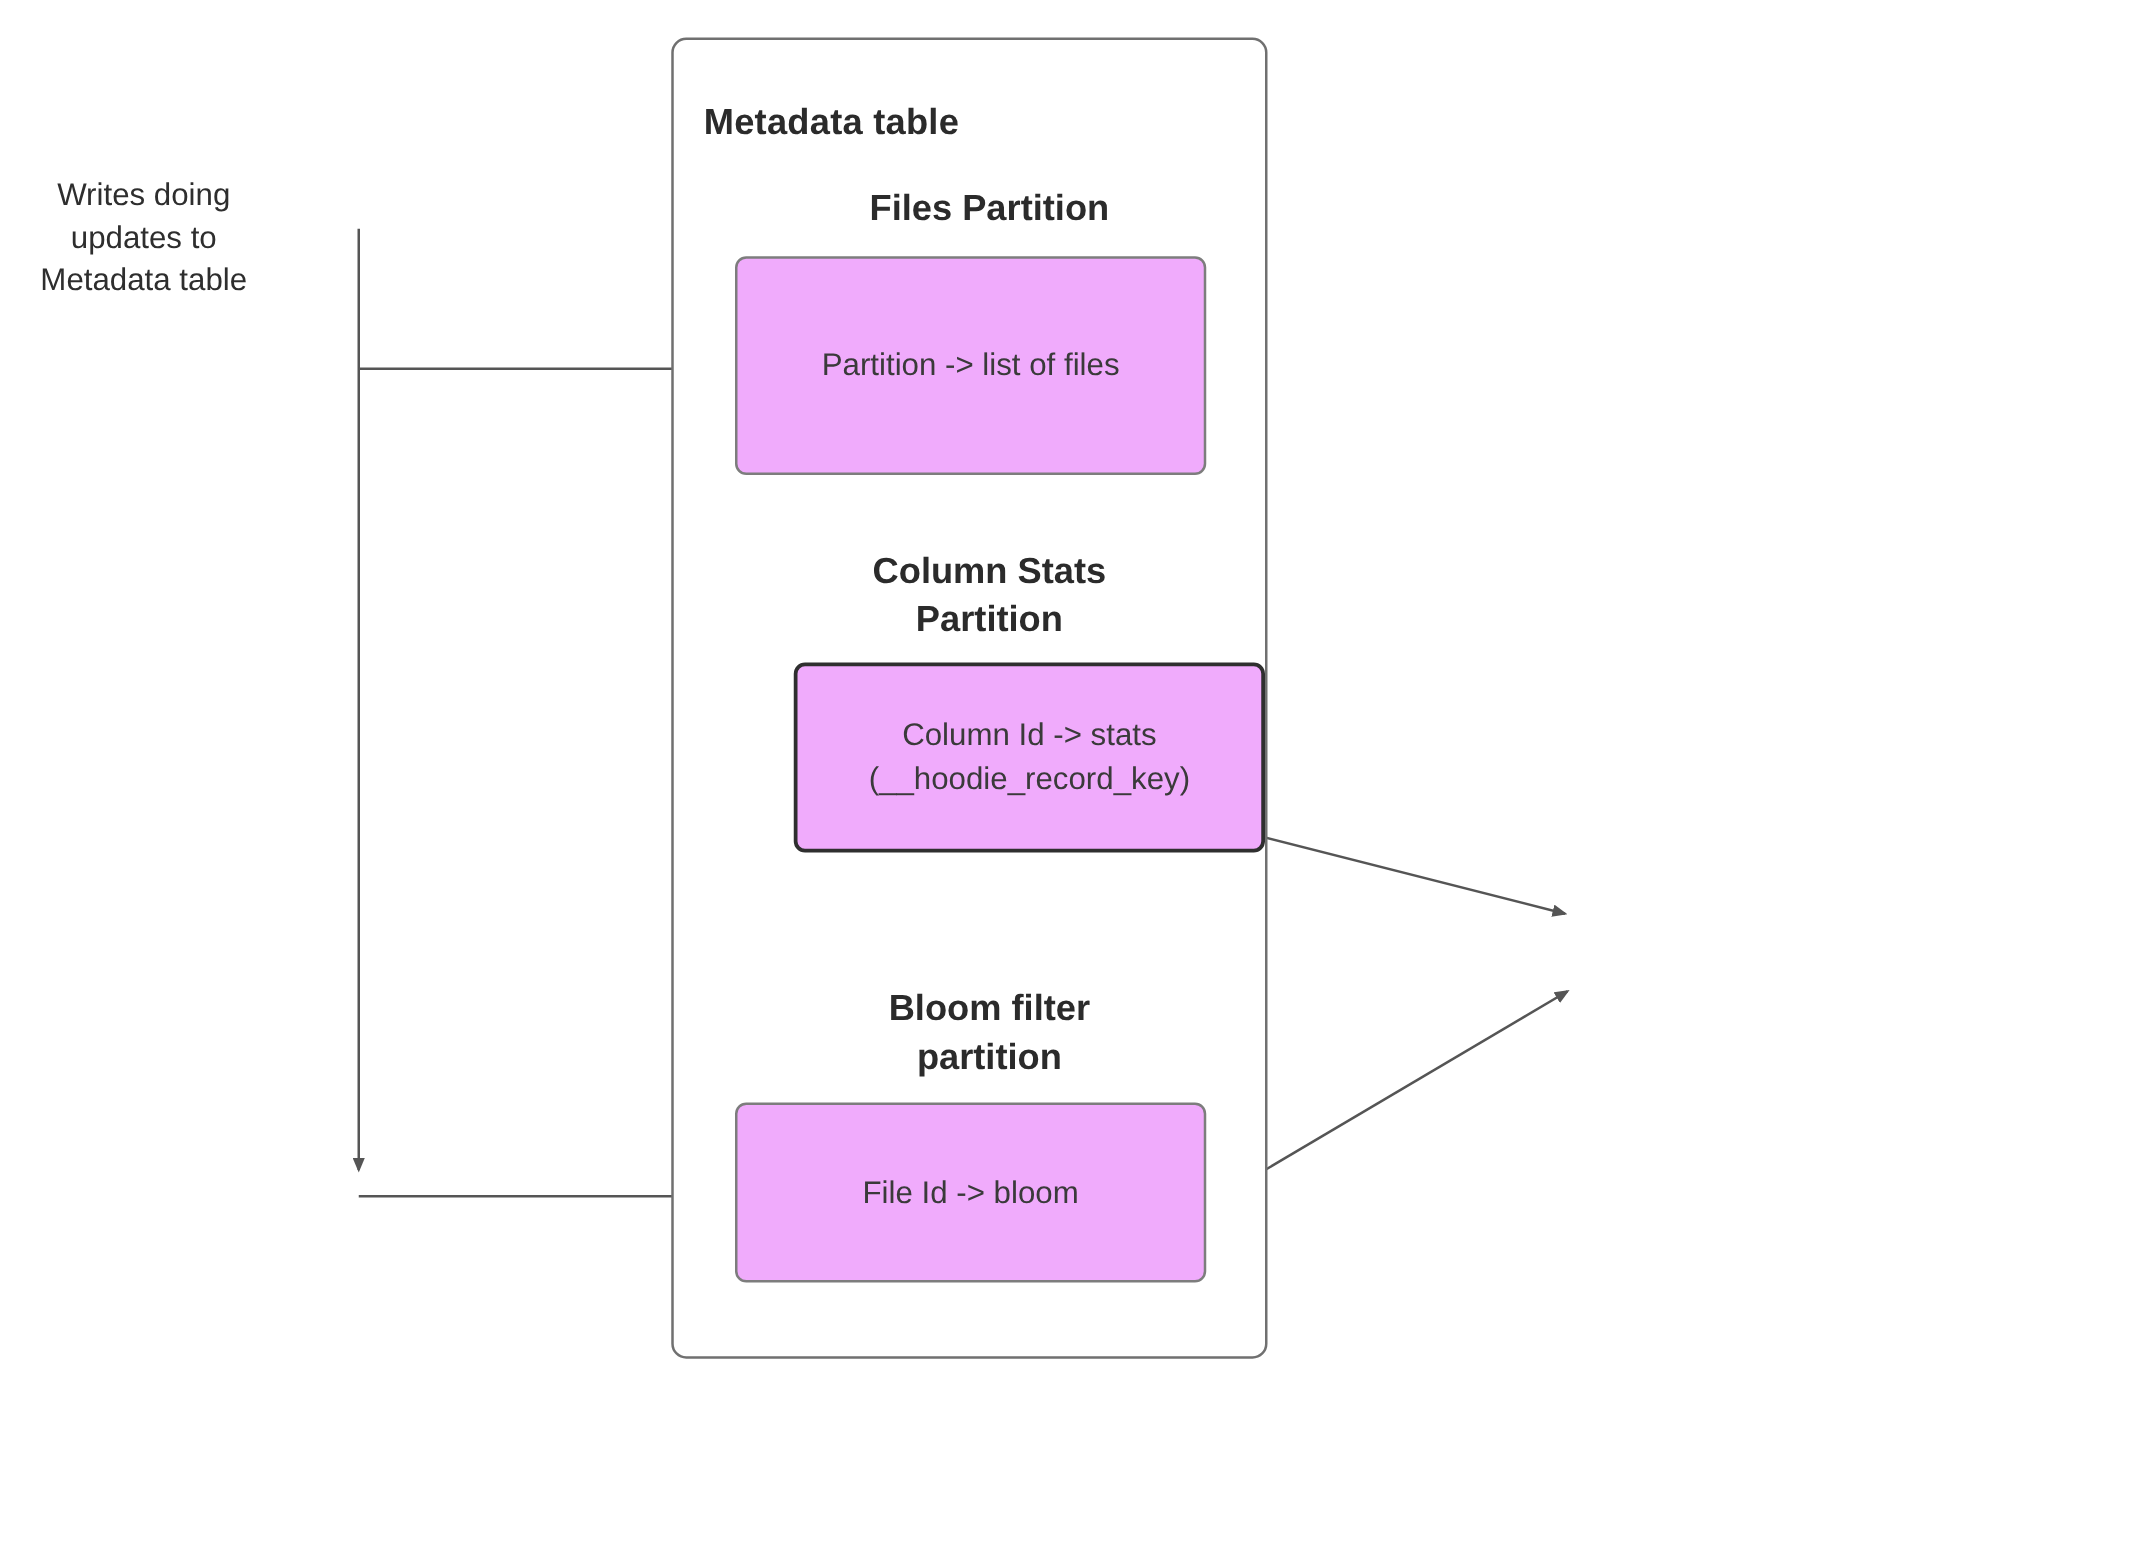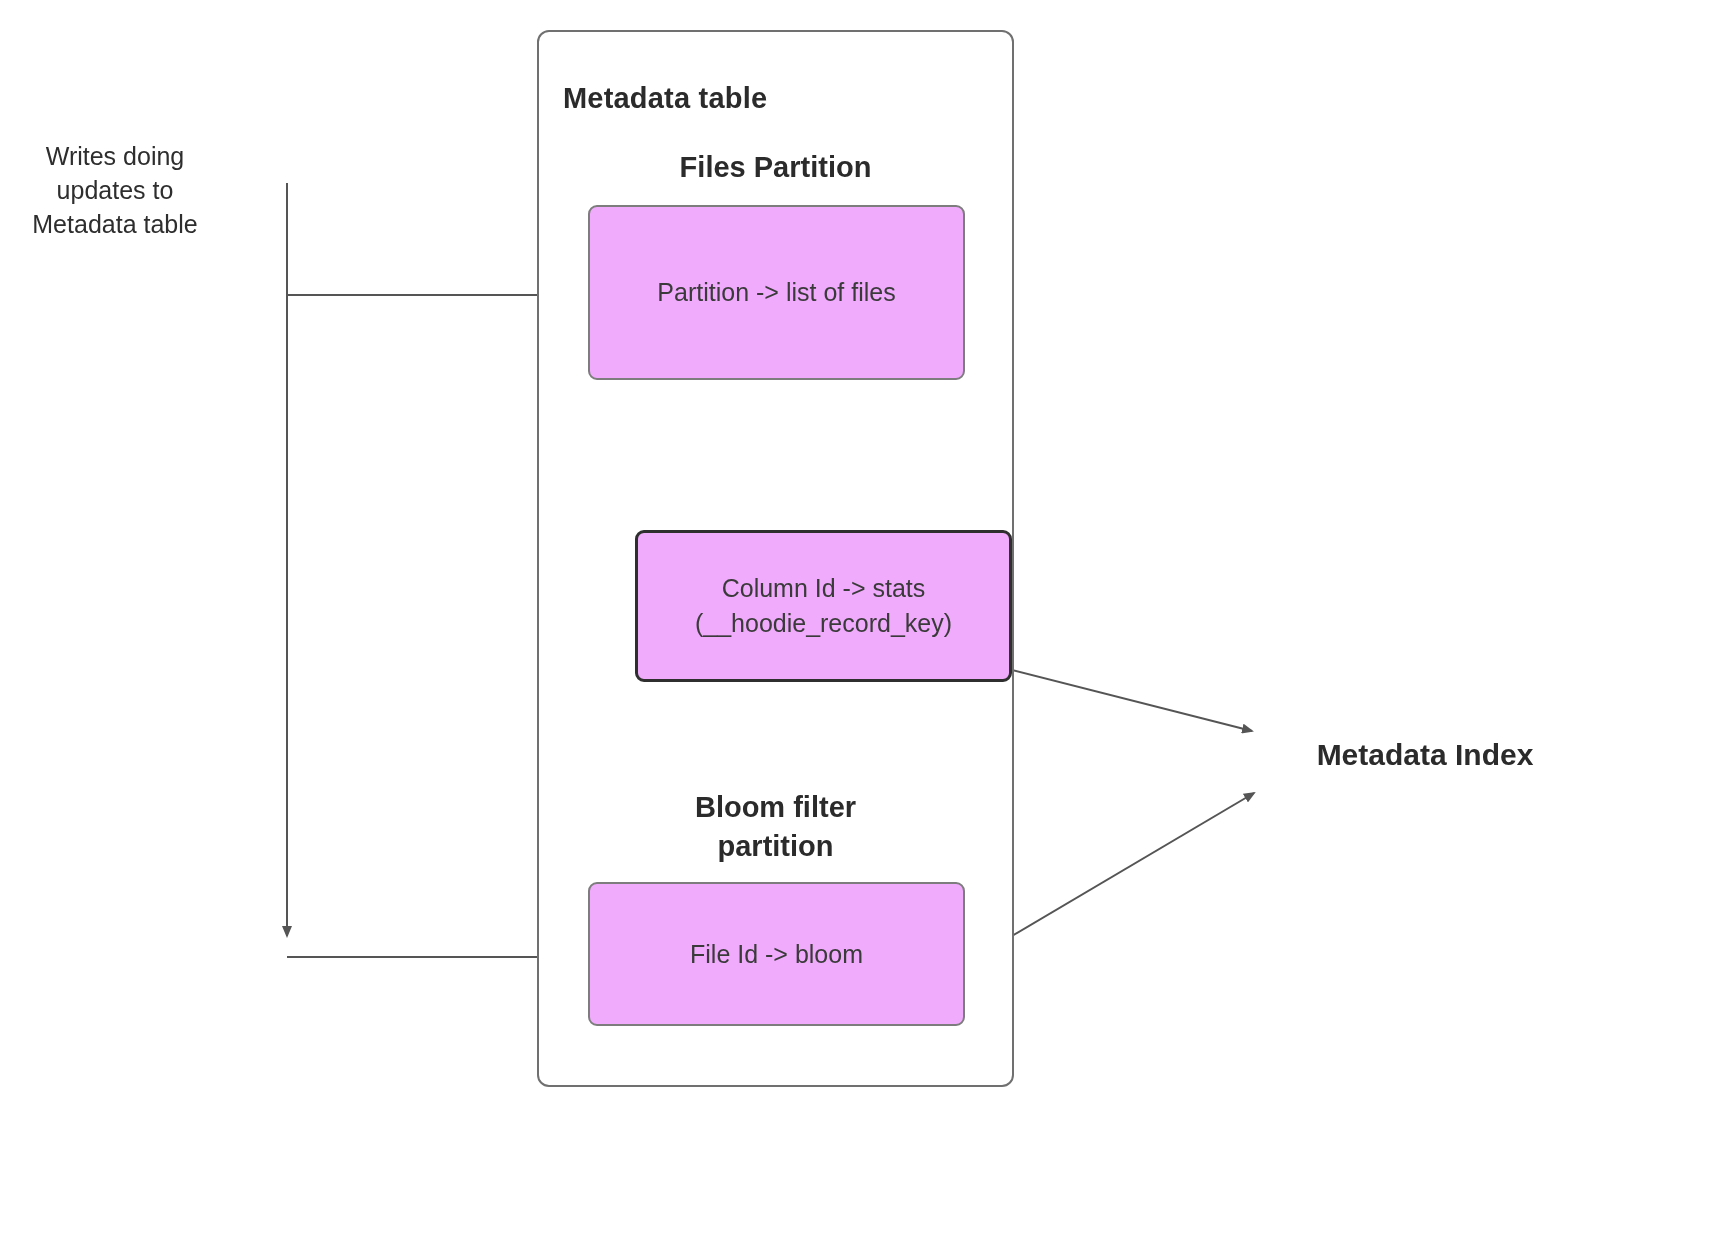--- a/index.html
+++ b/index.html
@@ -37,21 +37,21 @@
     position: absolute;
     left: 563px;
     top: 82px;
     font-size: 29px;
     font-weight: bold;
     color: #2b2b2b;
     letter-spacing: 0.2px;
   }
   .part-heading {
     position: absolute;
-    left: 568px;
+    left: 584px;
     width: 415px;
     text-align: center;
     font-size: 29px;
     font-weight: bold;
     color: #2b2b2b;
     line-height: 1.35;
     white-space: pre-line;
   }
   .inner-box {
     position: absolute;
@@ -134,26 +134,27 @@
 Metadata table</div>
 
   <div class="outer-box"></div>
   <div class="outer-title">Metadata table</div>
 
   <div class="part-heading" style="top:148px;">Files Partition</div>
   <div class="inner-box" style="top:205px; height:175px;">
     <span>Partition -&gt; list of files</span>
   </div>
 
+  <div class="part-heading" style="top:438px;">Column Stats
+Partition</div>
   <div class="inner-box strong-border" style="top:530px; height:152px;margin-left:47px;">
     <span>Column Id  -&gt; stats
 (__hoodie_record_key)</span>
   </div>
 
   <div class="part-heading" style="top:788px;">Bloom filter
 partition</div>
   <div class="inner-box" style="top:882px; height:144px;">
     <span>File Id -&gt; bloom</span>
   </div>
 
-  <div class="index-title">Metadata Index</div>
 
 </div>
 
 </body></html>

